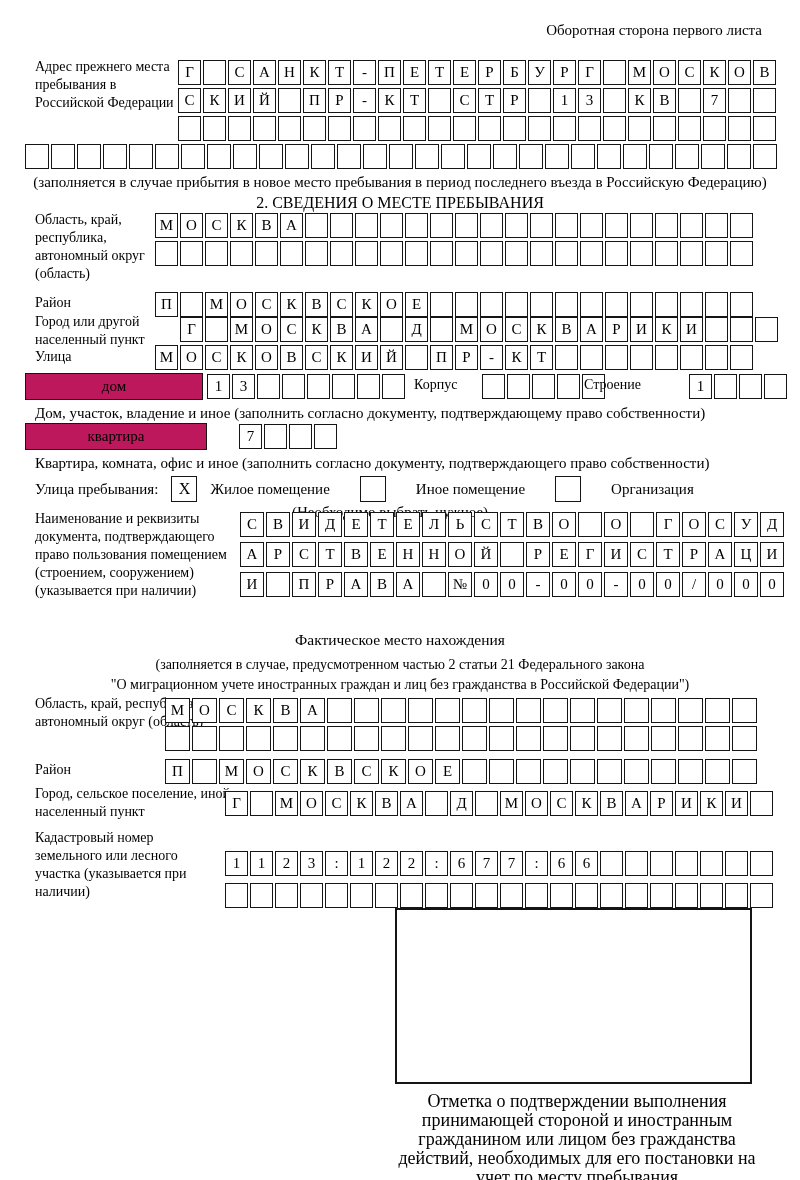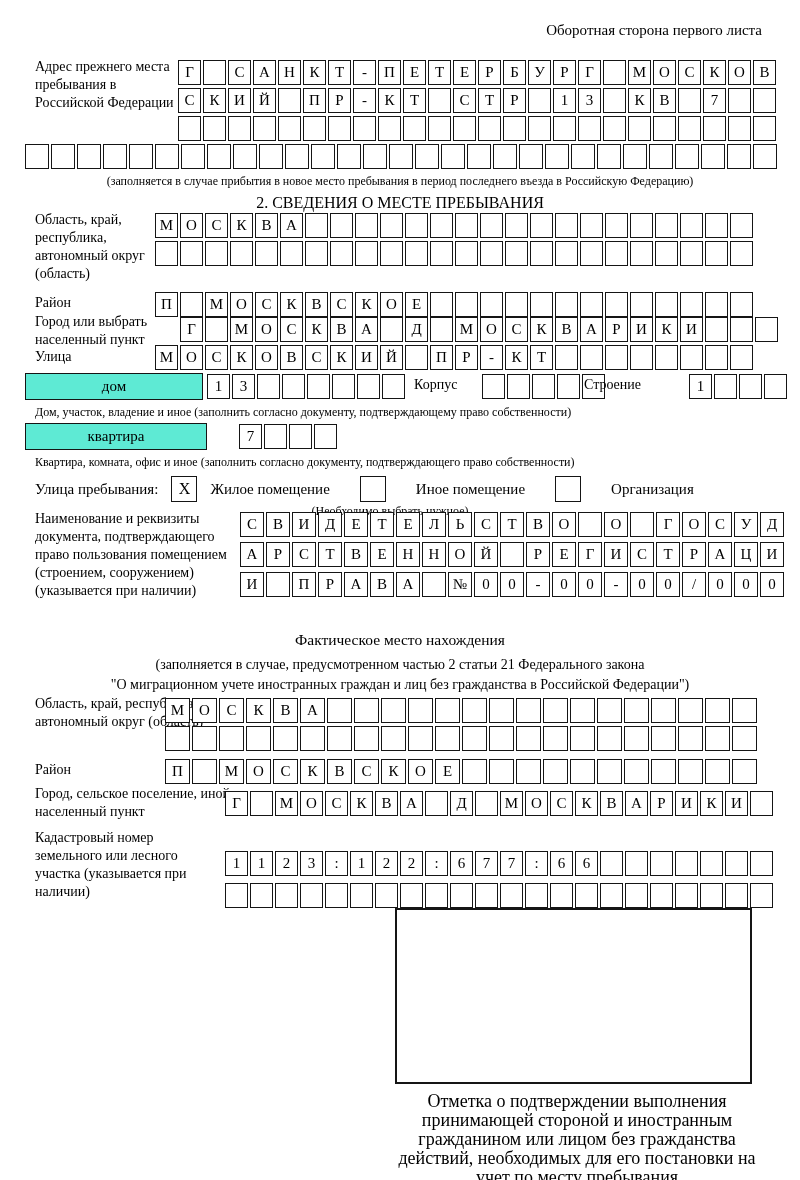--- a/index.html
+++ b/index.html
@@ -2,34 +2,34 @@
 <html><head>
 <meta charset="utf-8">
 <style>
   *{margin:0;padding:0;box-sizing:border-box}
   html,body{background:#fff}
   body{
     width:800px;height:1180px;position:relative;overflow:hidden;
     font-family:"Liberation Serif","DejaVu Serif",serif;color:#000;
   }
   .lbl{position:absolute;font-size:14px;line-height:18px}
-  .note{position:absolute;font-size:12px}
+  .note{position:absolute;font-size:15px}
   .center{left:0;width:800px;text-align:center}
   .title{position:absolute;font-weight:normal;font-size:16px}
   .subtitle{position:absolute;font-weight:normal;font-size:15.5px}
   .cells{position:absolute;display:flex;gap:2px;--cw:23px}
   .cell{
     flex:0 0 var(--cw);width:var(--cw);height:25px;
     border:1.5px solid #151515;
     display:flex;align-items:center;justify-content:center;
     font-size:15px;line-height:1;background:#fff;
   }
   .widebox{
     position:absolute;height:27px;border:1.5px solid #151515;
-    display:flex;align-items:center;justify-content:center;font-size:15px;background:#5eead4;
+    display:flex;align-items:center;justify-content:center;font-size:15px;background:#be185d;
   }
   .checkbox{
     display:inline-flex;width:26px;height:26px;border:1.5px solid #151515;
     align-items:center;justify-content:center;font-size:16px;background:#fff;flex:0 0 26px;
   }
   .stayrow{position:absolute;display:flex;align-items:center;font-size:15px}
   .stayrow .gap-s{margin-right:13px}
   .stayrow .gap-l{margin-right:30px}
   .bigbox{position:absolute;border:2px solid #151515;background:#fff}
   .caption{position:absolute;font-size:18px;line-height:19px;text-align:center}
@@ -231,21 +231,21 @@
       <span class="cell"></span>
       <span class="cell"></span>
       <span class="cell"></span>
       <span class="cell"></span>
       <span class="cell"></span>
       <span class="cell"></span>
       <span class="cell"></span>
       <span class="cell"></span>
     </div>
 
-  <div class="lbl" style="left:35px;top:313px;width:148px">Город или выбрать населенный пункт</div>
+  <div class="lbl" style="left:35px;top:313px;width:148px">Город или другой населенный пункт</div>
   <div class="cells" style="left:180px;top:317px">
       <span class="cell">Г</span>
       <span class="cell"></span>
       <span class="cell">М</span>
       <span class="cell">О</span>
       <span class="cell">С</span>
       <span class="cell">К</span>
       <span class="cell">В</span>
       <span class="cell">А</span>
       <span class="cell"></span>

